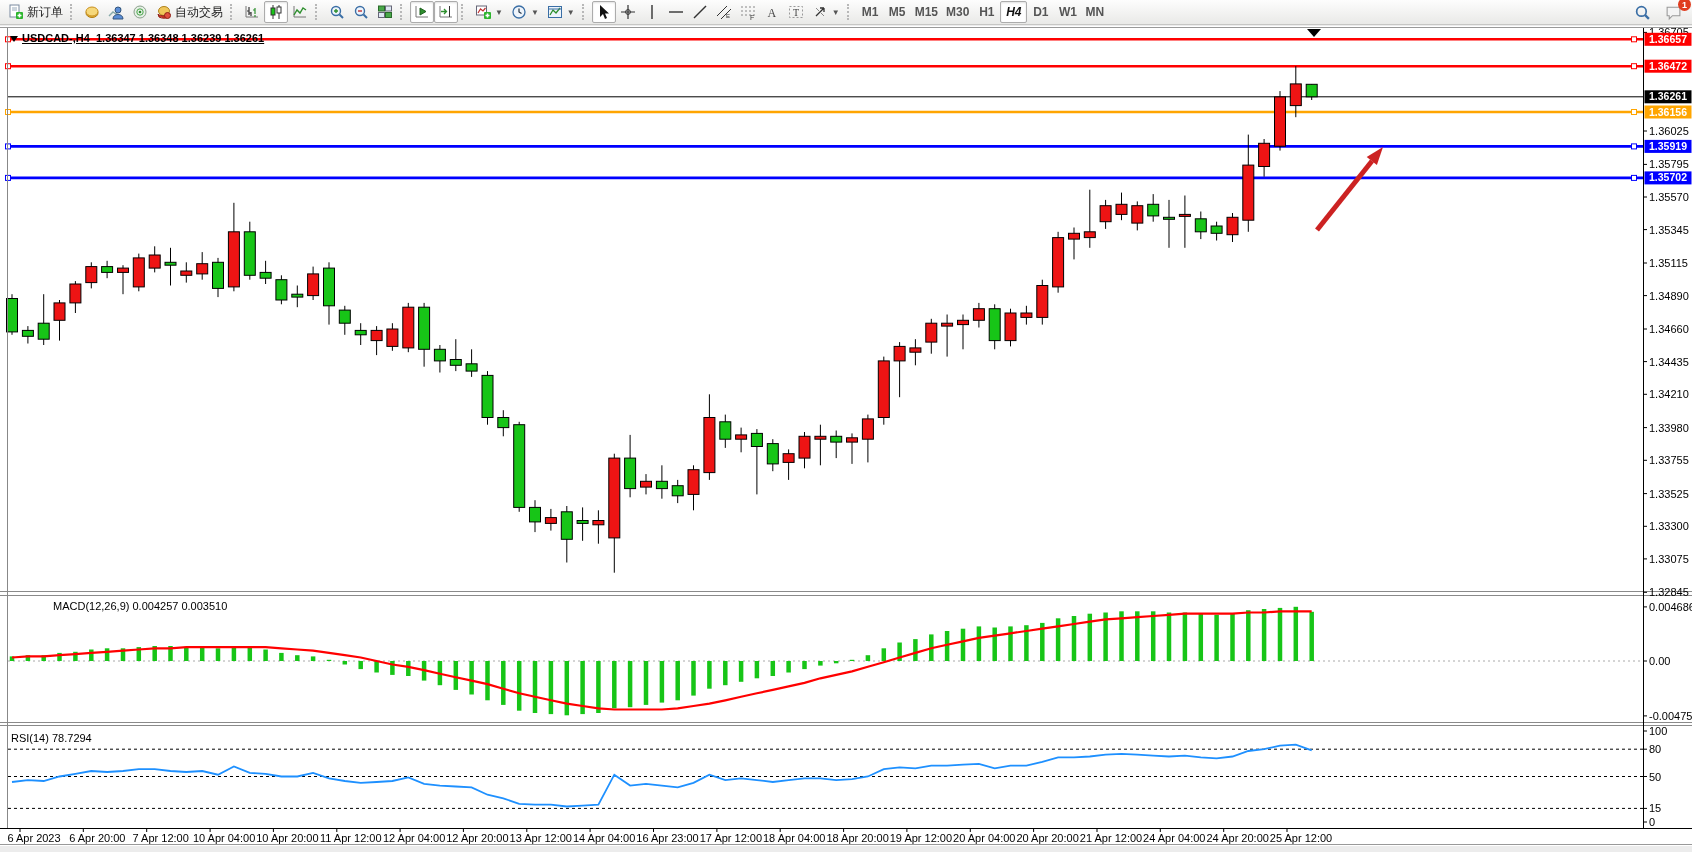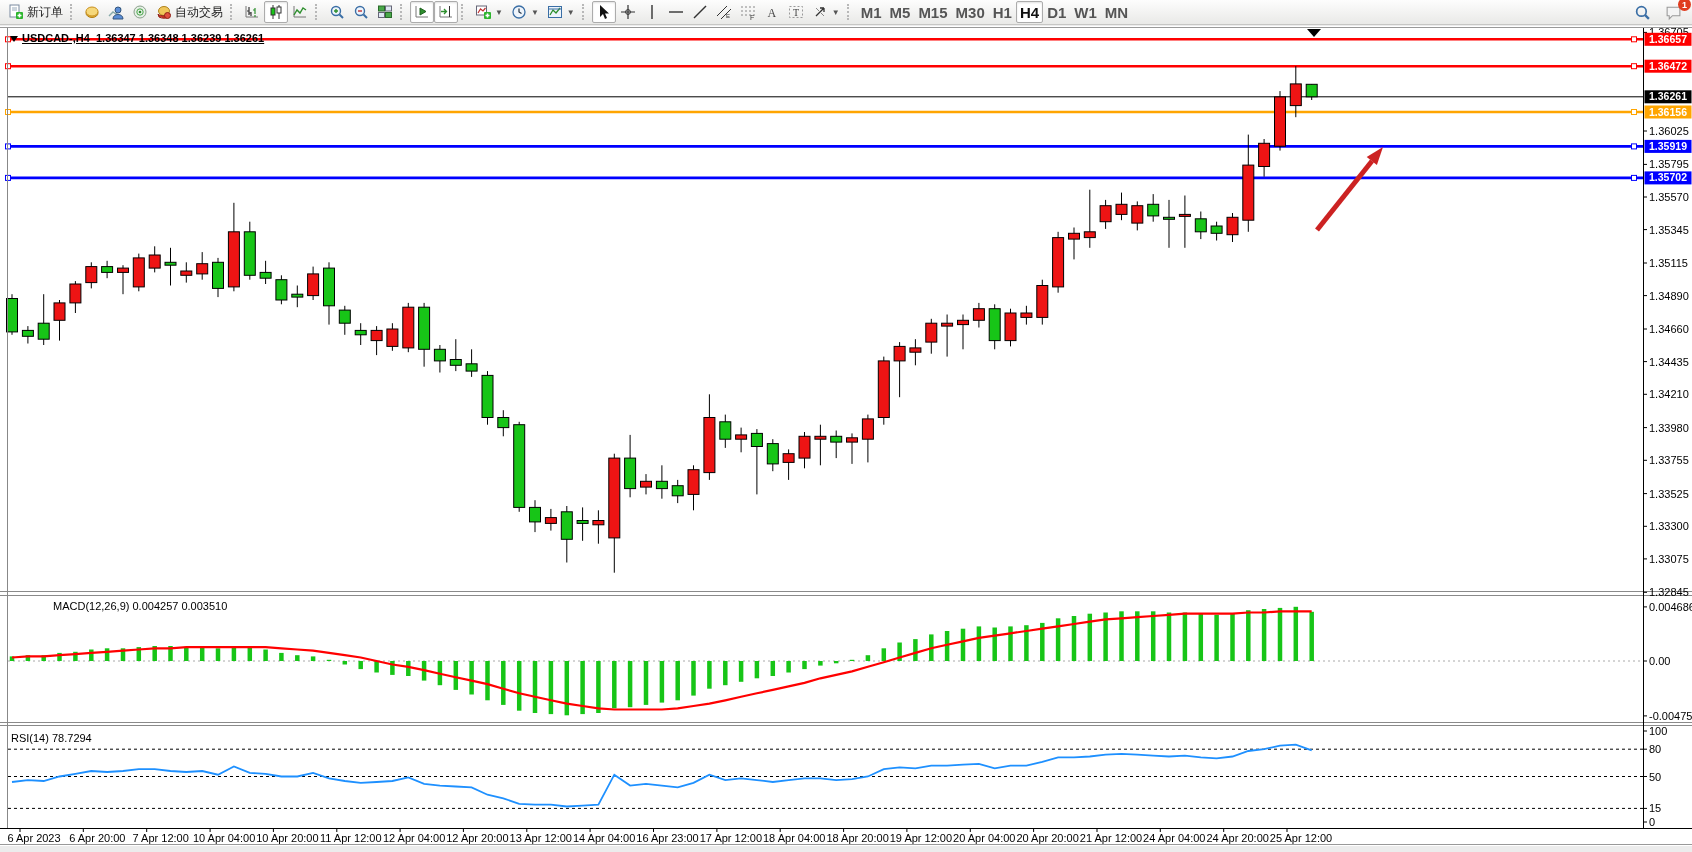--- a/index.html
+++ b/index.html
@@ -6,24 +6,24 @@
   html,body { width:1692px; height:852px; overflow:hidden; background:#ececec;
     font-family:"Liberation Sans", sans-serif; }
   
   .toolbar { position:absolute; left:0; top:0; width:1692px; height:25px;
     background:linear-gradient(#fdfdfd,#e9e9e7); border-bottom:1px solid #c6c6c4;
     display:flex; align-items:center; padding-left:4px; }
   .grip { width:6px; height:16px; border-left:2px dotted #b8b8b8; margin:0 4px 0 3px; }
   .tbtn { height:22px; min-width:24px; display:flex; align-items:center; justify-content:center;
     gap:3px; padding:0 3px; border:1px solid transparent; border-radius:2px;
     font-size:12px; color:#222; cursor:default; }
-  .tbtn.pressed { background:#ffffff; border-color:#acacac; box-shadow:inset 0 1px 2px rgba(0,0,0,.12); }
+  .tbtn.pressed { background:#ffffff; border-color:#acacac; box-shadow:inset 0 1px 2px rgba(0,0,0,.12);font-style:italic; }
   .tbtn svg { display:block; }
   .caret { font-size:8px; color:#555; margin-left:1px; }
-  .tf { font-size:15px; font-weight:bold; color:#555; min-width:27px;align-items:center; }
+  .tf { font-size:12px; font-weight:bold; color:#555; min-width:27px;align-items:center; }
   .tf.pressed { color:#111; }
   .toolbar-right { margin-left:auto; display:flex; align-items:center; margin-right:6px; gap:6px; }
   .badge { position:absolute; top:-4px; right:-6px; background:#e03c1e; color:#fff;
     font-size:9px; font-weight:bold; border-radius:50%; width:13px; height:13px;
     display:flex; align-items:center; justify-content:center; }
   .chat-wrap { position:relative; }
   
   .chart-window { position:absolute; left:0; top:26px; width:1692px; height:820px; background:#fff; }
   .overlay { position:absolute; font-size:11px; color:#000; white-space:nowrap; z-index:5; }
   #chart-title { left:10px; top:6px; font-weight:bold;text-decoration:underline; }

